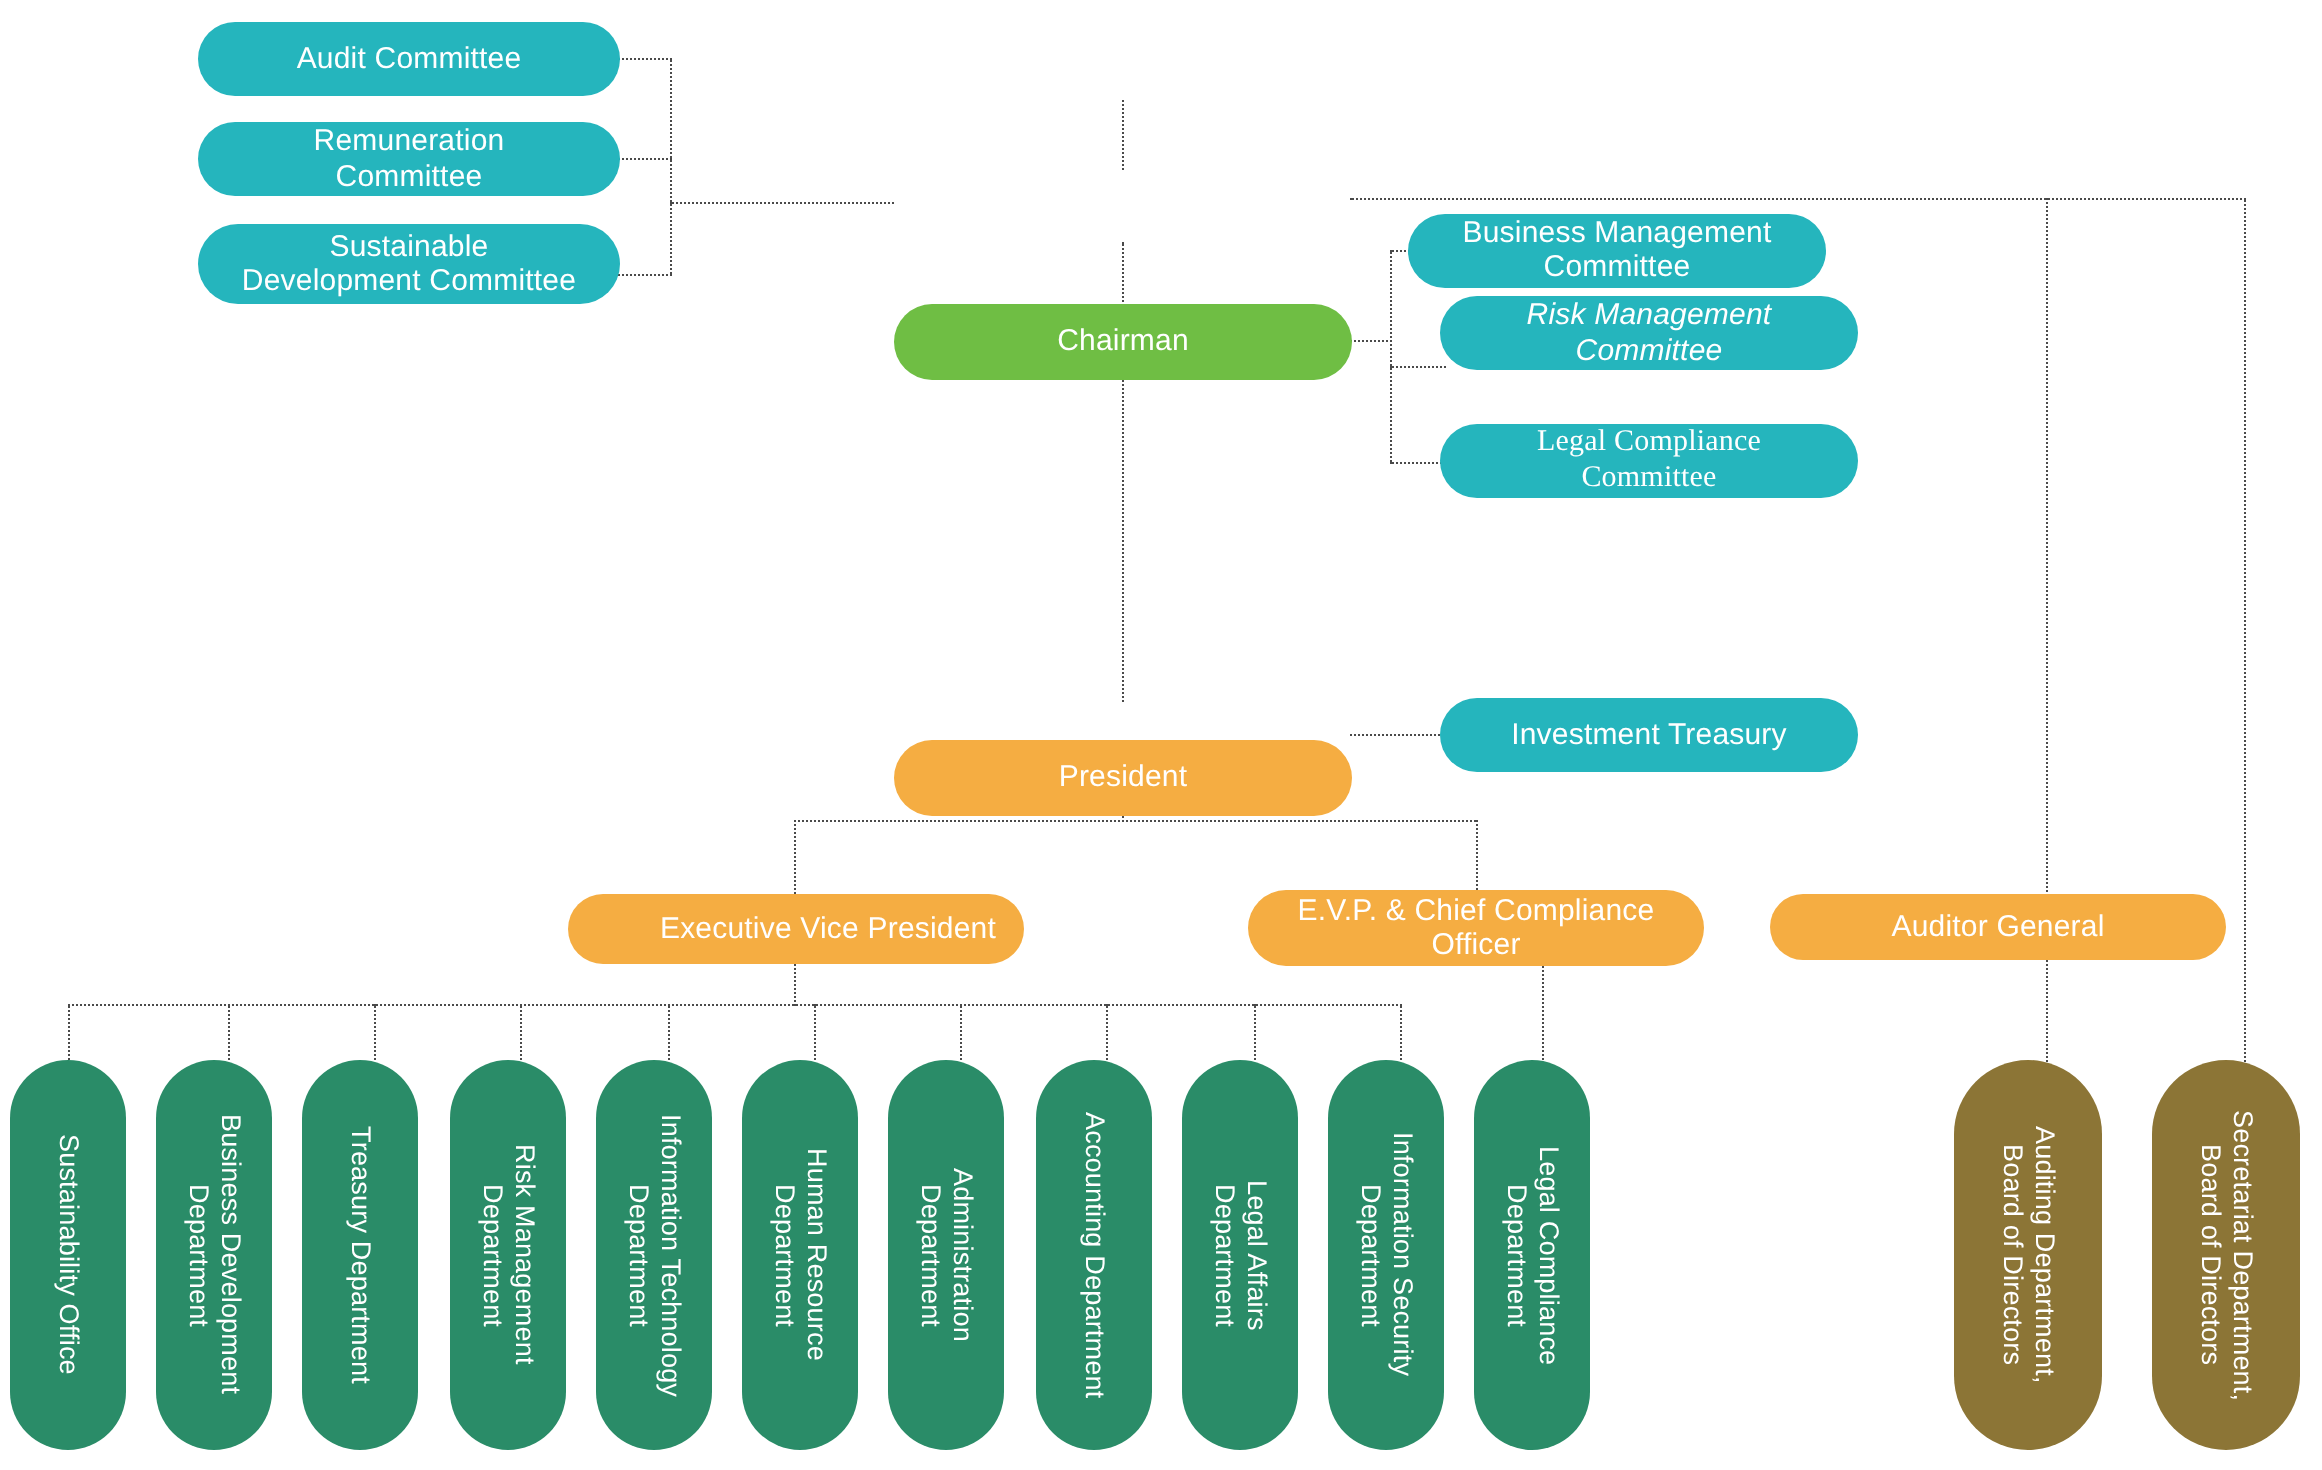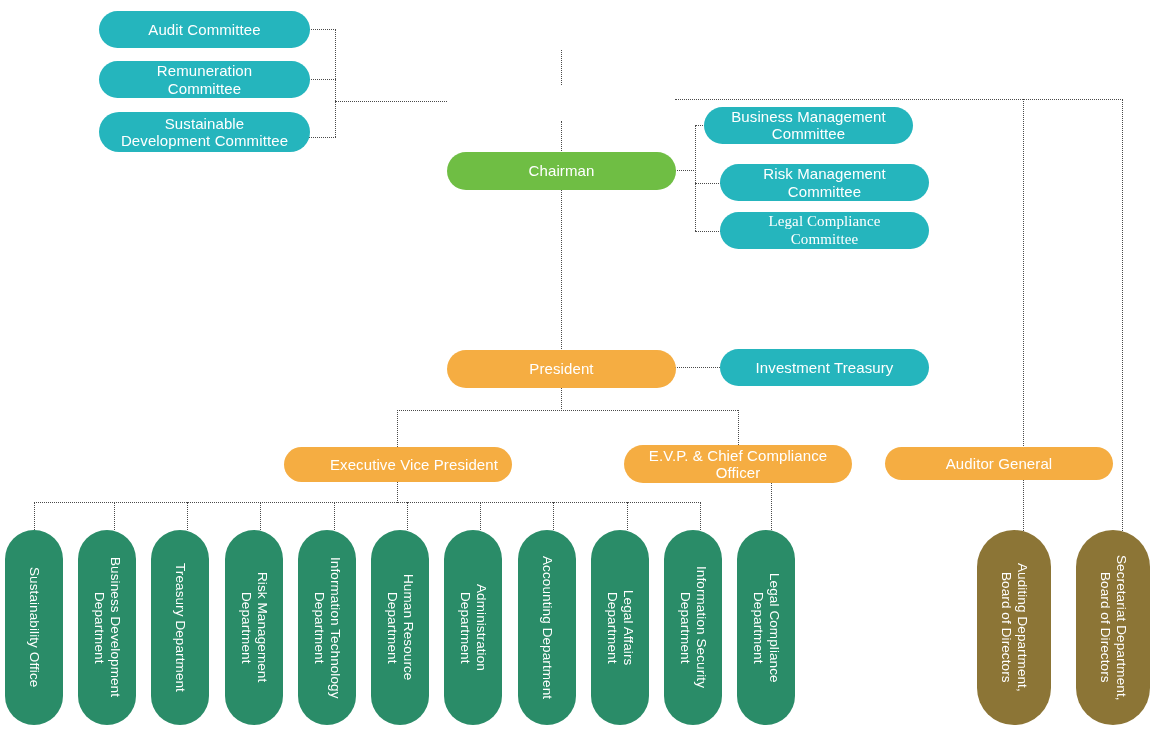--- a/index.html
+++ b/index.html
@@ -122,21 +122,21 @@
   <div class="conn conn-v" style="left:553px; top:502px; height:28px;"></div>
   <div class="conn conn-v" style="left:627px; top:502px; height:28px;"></div>
   <div class="conn conn-v" style="left:700px; top:502px; height:28px;"></div>
 
 
 
   <div class="node pill green h-node" style="left:447px; top:152px; width:229px; height:38px;">
     <span>Chairman</span>
   </div>
 
-  <div class="node pill orange h-node" style="left:447px; top:350px; width:229px; height:38px;">
+  <div class="node pill orange h-node" style="left:447px; top:370px; width:229px; height:38px;">
     <span>President</span>
   </div>
 
   <div class="node pill teal h-node" style="left:99px; top:11px; width:211px; height:37px;">
     <span style="white-space:pre-line;">Audit Committee</span>
   </div>
 
   <div class="node pill teal h-node" style="left:99px; top:61px; width:211px; height:37px;">
     <span style="white-space:pre-line;">Remuneration
 Committee</span>
@@ -145,21 +145,21 @@
   <div class="node pill teal h-node" style="left:99px; top:112px; width:211px; height:40px;">
     <span style="white-space:pre-line;">Sustainable
 Development Committee</span>
   </div>
 
   <div class="node pill teal h-node" style="left:704px; top:107px; width:209px; height:37px;align-items:flex-end;">
     <span style="white-space:pre-line;">Business Management
 Committee</span>
   </div>
 
-  <div class="node pill teal h-node" style="left:720px; top:164px; width:209px; height:37px;">
+  <div class="node pill teal h-node" style="left:720px; top:148px; width:209px; height:37px;font-style:italic;">
     <span style="white-space:pre-line;">Risk Management
 Committee</span>
   </div>
 
   <div class="node pill teal h-node" style="left:720px; top:212px; width:209px; height:37px;font-family:Liberation Serif, serif;">
     <span style="white-space:pre-line;">Legal Compliance
 Committee</span>
   </div>
 
   <div class="node pill teal h-node" style="left:720px; top:349px; width:209px; height:37px;">

